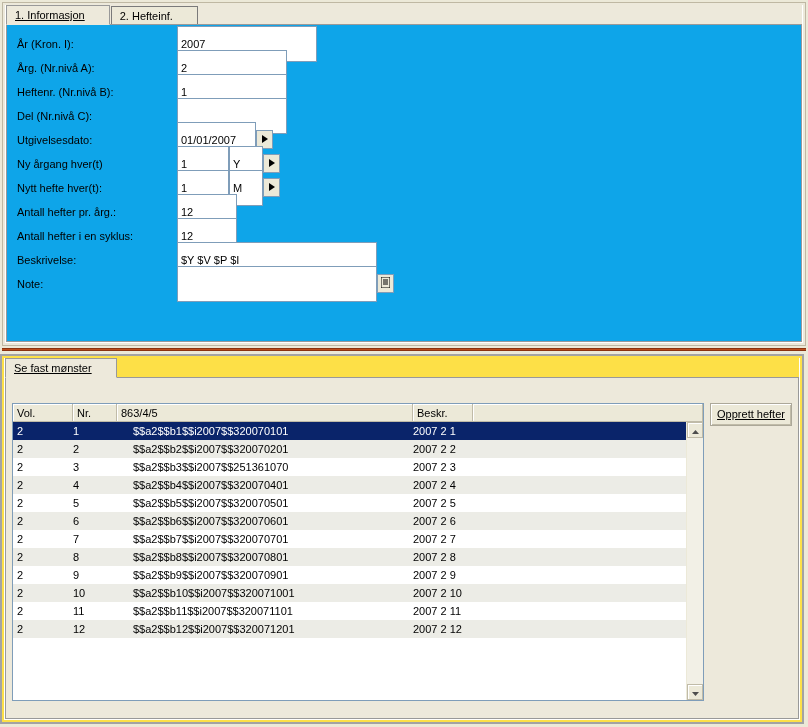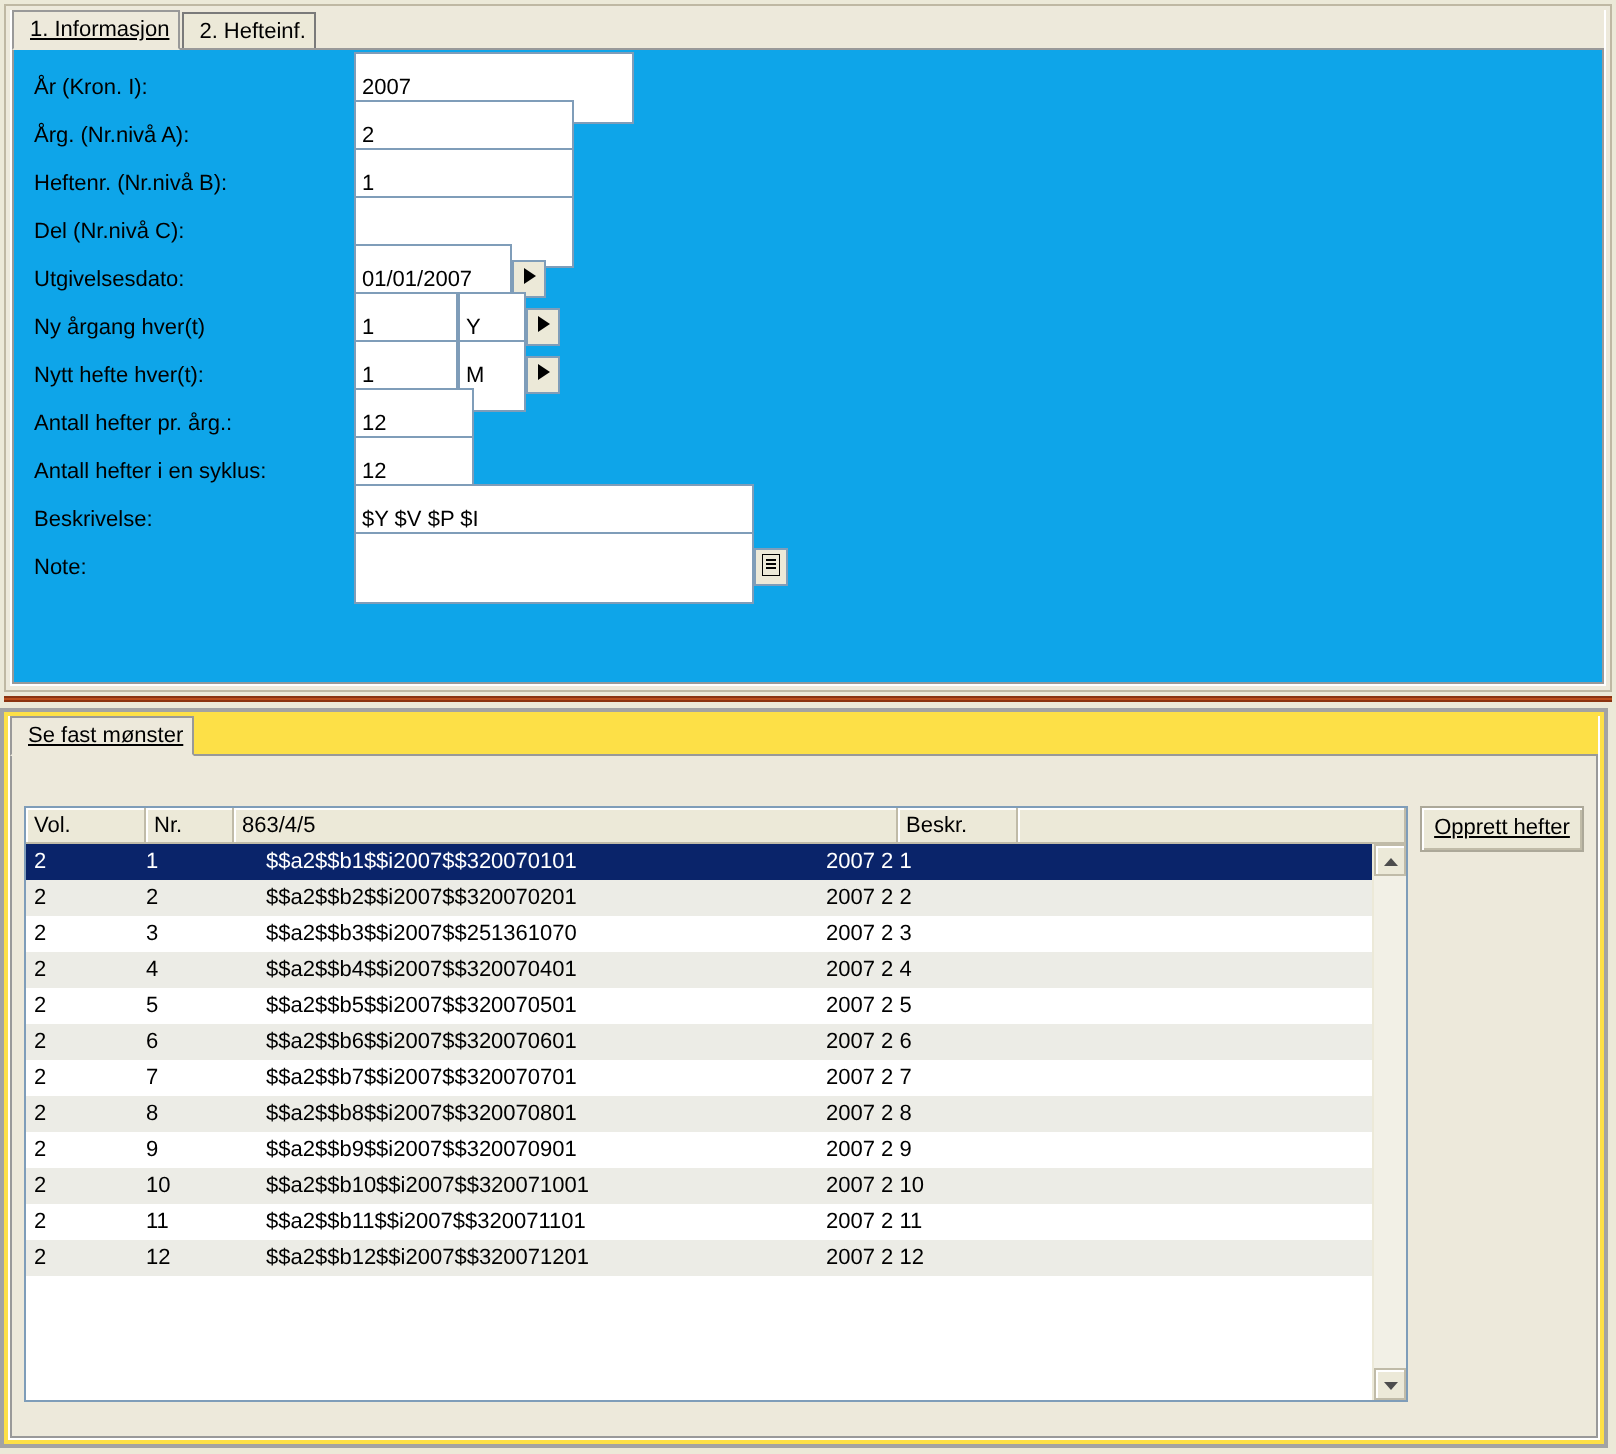--- a/index.html
+++ b/index.html
@@ -32,21 +32,21 @@
     background: #ede9db;
   }
   .tabs {
     display: flex;
     position: relative;
     top: 0;
     height: 20px;
     background: #ede9db;
   }
   .tab {
-    padding: 2px 4px 2px 8px;
+    padding: 2px 24px 2px 8px;
     border: 1px solid #7a7a7a;
     border-bottom: none;
     background: #ece9d8;
     margin-right: 1px;
     font-size: 11px;
     cursor: pointer;
     position: relative;
     top: 1px;
     height: 19px;
     line-height: 15px;
@@ -197,21 +197,21 @@
     padding: 2px 4px 0 4px;
     font-size: 11px;
     position: relative;
     height: 18px;
     line-height: 14px;
     white-space: nowrap;
     overflow: hidden;
   }
   .th.vol { width: 60px; }
   .th.nr { width: 44px; }
-  .th.code { width: 332px; }
+  .th.code { width: 296px; }
   .th.beskr { width: 60px; }
   .th.last { flex: 1; }
   .tbody {
     height: calc(100% - 18px);
     overflow: hidden;
     position: relative;
   }
   .trow {
     display: flex;
     height: 18px;

